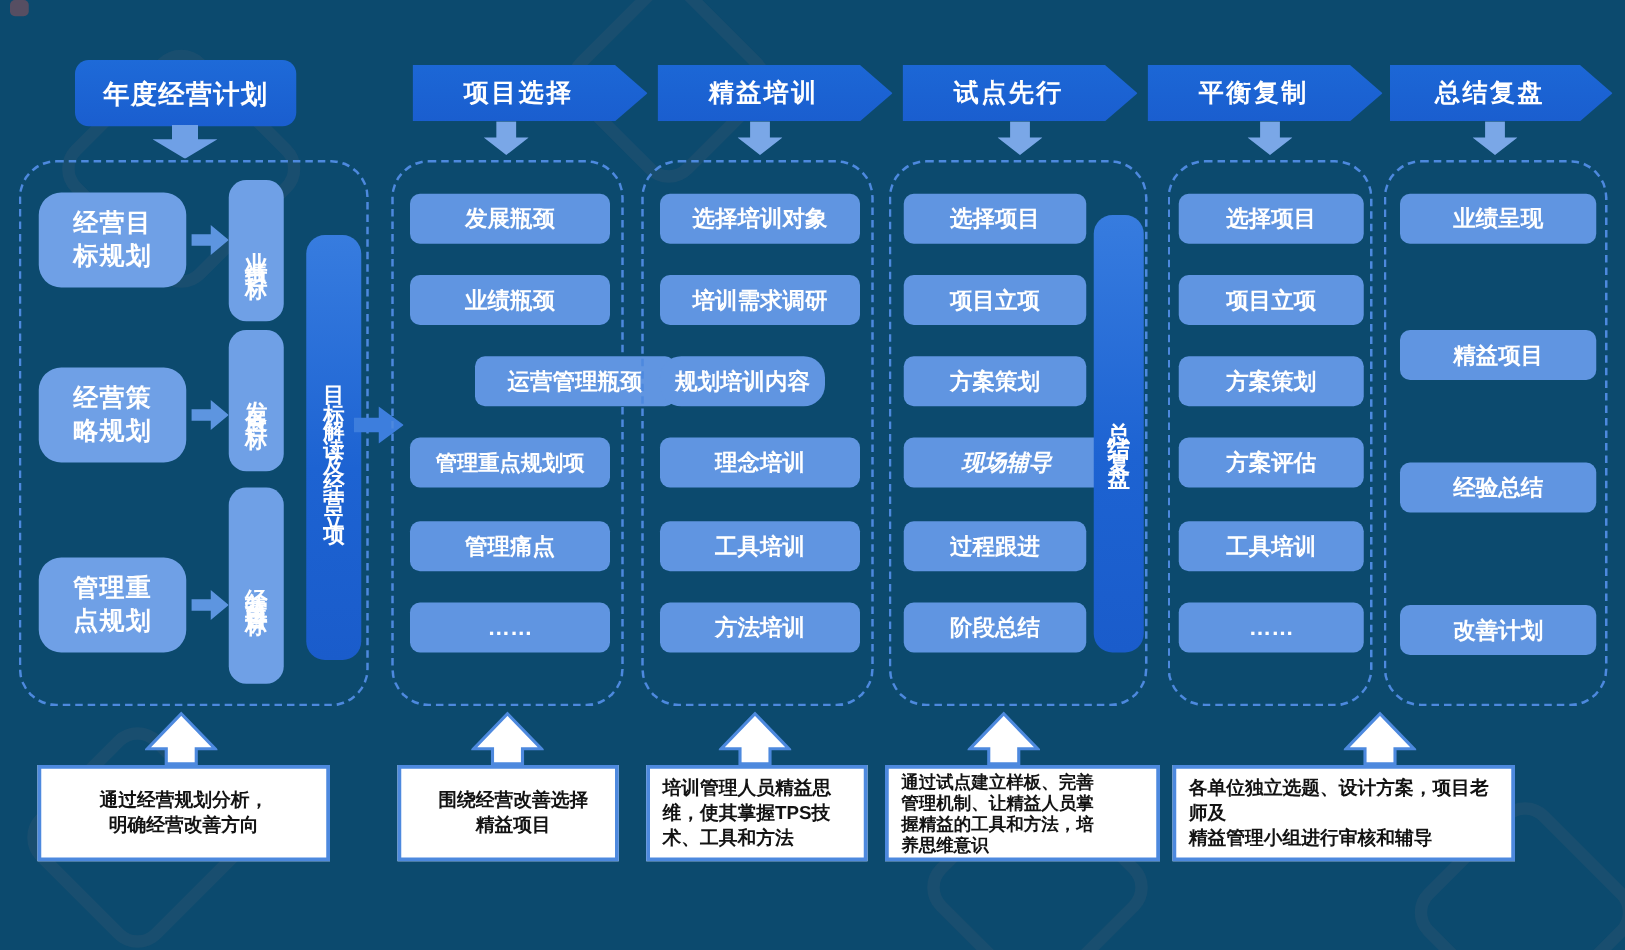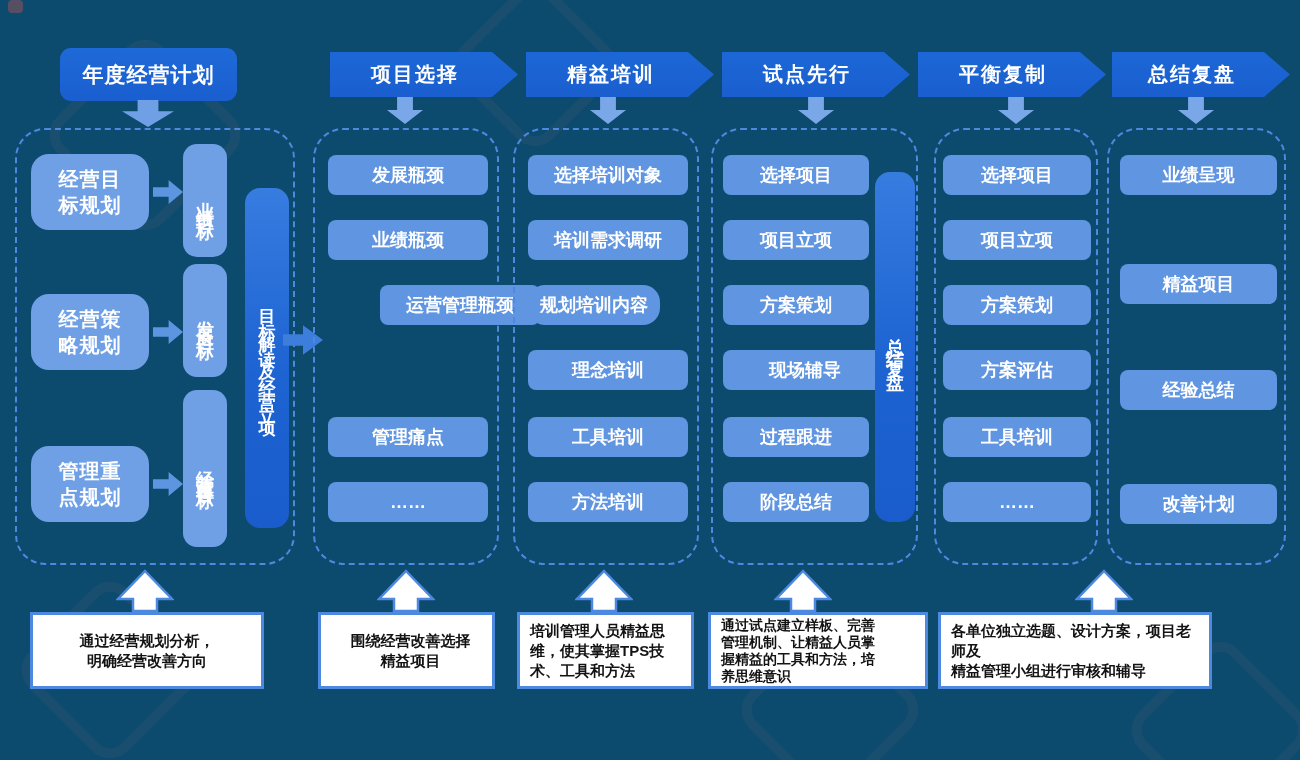--- a/index.html
+++ b/index.html
@@ -127,38 +127,39 @@
 
     <div class="vbar" style="left:228px;top:58px;width:44px;height:340px;letter-spacing:14px;font-size:17px;">目标解读及经营立项</div>
   </div>
 
   <div class="exit-arrow"></div>
 
   <div class="dashed" style="left:313px;width:186px;">
     <div class="box" style="left:13px;top:25px;width:160px;height:40px;">发展瓶颈</div>
     <div class="box" style="left:13px;top:90px;width:160px;height:40px;">业绩瓶颈</div>
     <div class="box" style="left:31px;top:155px;width:160px;height:40px;margin-left:34px;">运营管理瓶颈</div>
+    <div class="box" style="left:13px;top:220px;width:160px;height:40px;font-size:17px;">管理重点规划项</div>
     <div class="box" style="left:13px;top:287px;width:160px;height:40px;">管理痛点</div>
     <div class="box" style="left:13px;top:352px;width:160px;height:40px;">……</div>
   </div>
 
   <div class="dashed" style="left:513px;width:186px;">
     <div class="box" style="left:13px;top:25px;width:160px;height:40px;">选择培训对象</div>
     <div class="box" style="left:13px;top:90px;width:160px;height:40px;">培训需求调研</div>
     <div class="box" style="left:13px;top:155px;width:132px;height:40px;border-radius:17px;">规划培训内容</div>
     <div class="box" style="left:13px;top:220px;width:160px;height:40px;">理念培训</div>
     <div class="box" style="left:13px;top:287px;width:160px;height:40px;">工具培训</div>
     <div class="box" style="left:13px;top:352px;width:160px;height:40px;">方法培训</div>
   </div>
 
   <div class="dashed" style="left:711px;width:207px;">
     <div class="box" style="left:10px;top:25px;width:146px;height:40px;">选择项目</div>
     <div class="box" style="left:10px;top:90px;width:146px;height:40px;">项目立项</div>
     <div class="box" style="left:10px;top:155px;width:146px;height:40px;">方案策划</div>
-    <div class="box" style="left:10px;top:220px;width:164px;height:40px;">现场辅导</div>
+    <div class="box" style="left:10px;top:220px;width:164px;height:40px;font-style:italic;">现场辅导</div>
     <div class="box" style="left:10px;top:287px;width:146px;height:40px;">过程跟进</div>
     <div class="box" style="left:10px;top:352px;width:146px;height:40px;">阶段总结</div>
     <div class="vbar" style="left:162px;top:42px;width:40px;height:350px;letter-spacing:12px;">总结复盘</div>
   </div>
 
   <div class="dashed" style="left:934px;width:164px;">
     <div class="box" style="left:7px;top:25px;width:148px;height:40px;">选择项目</div>
     <div class="box" style="left:7px;top:90px;width:148px;height:40px;">项目立项</div>
     <div class="box" style="left:7px;top:155px;width:148px;height:40px;">方案策划</div>
     <div class="box" style="left:7px;top:220px;width:148px;height:40px;">方案评估</div>

